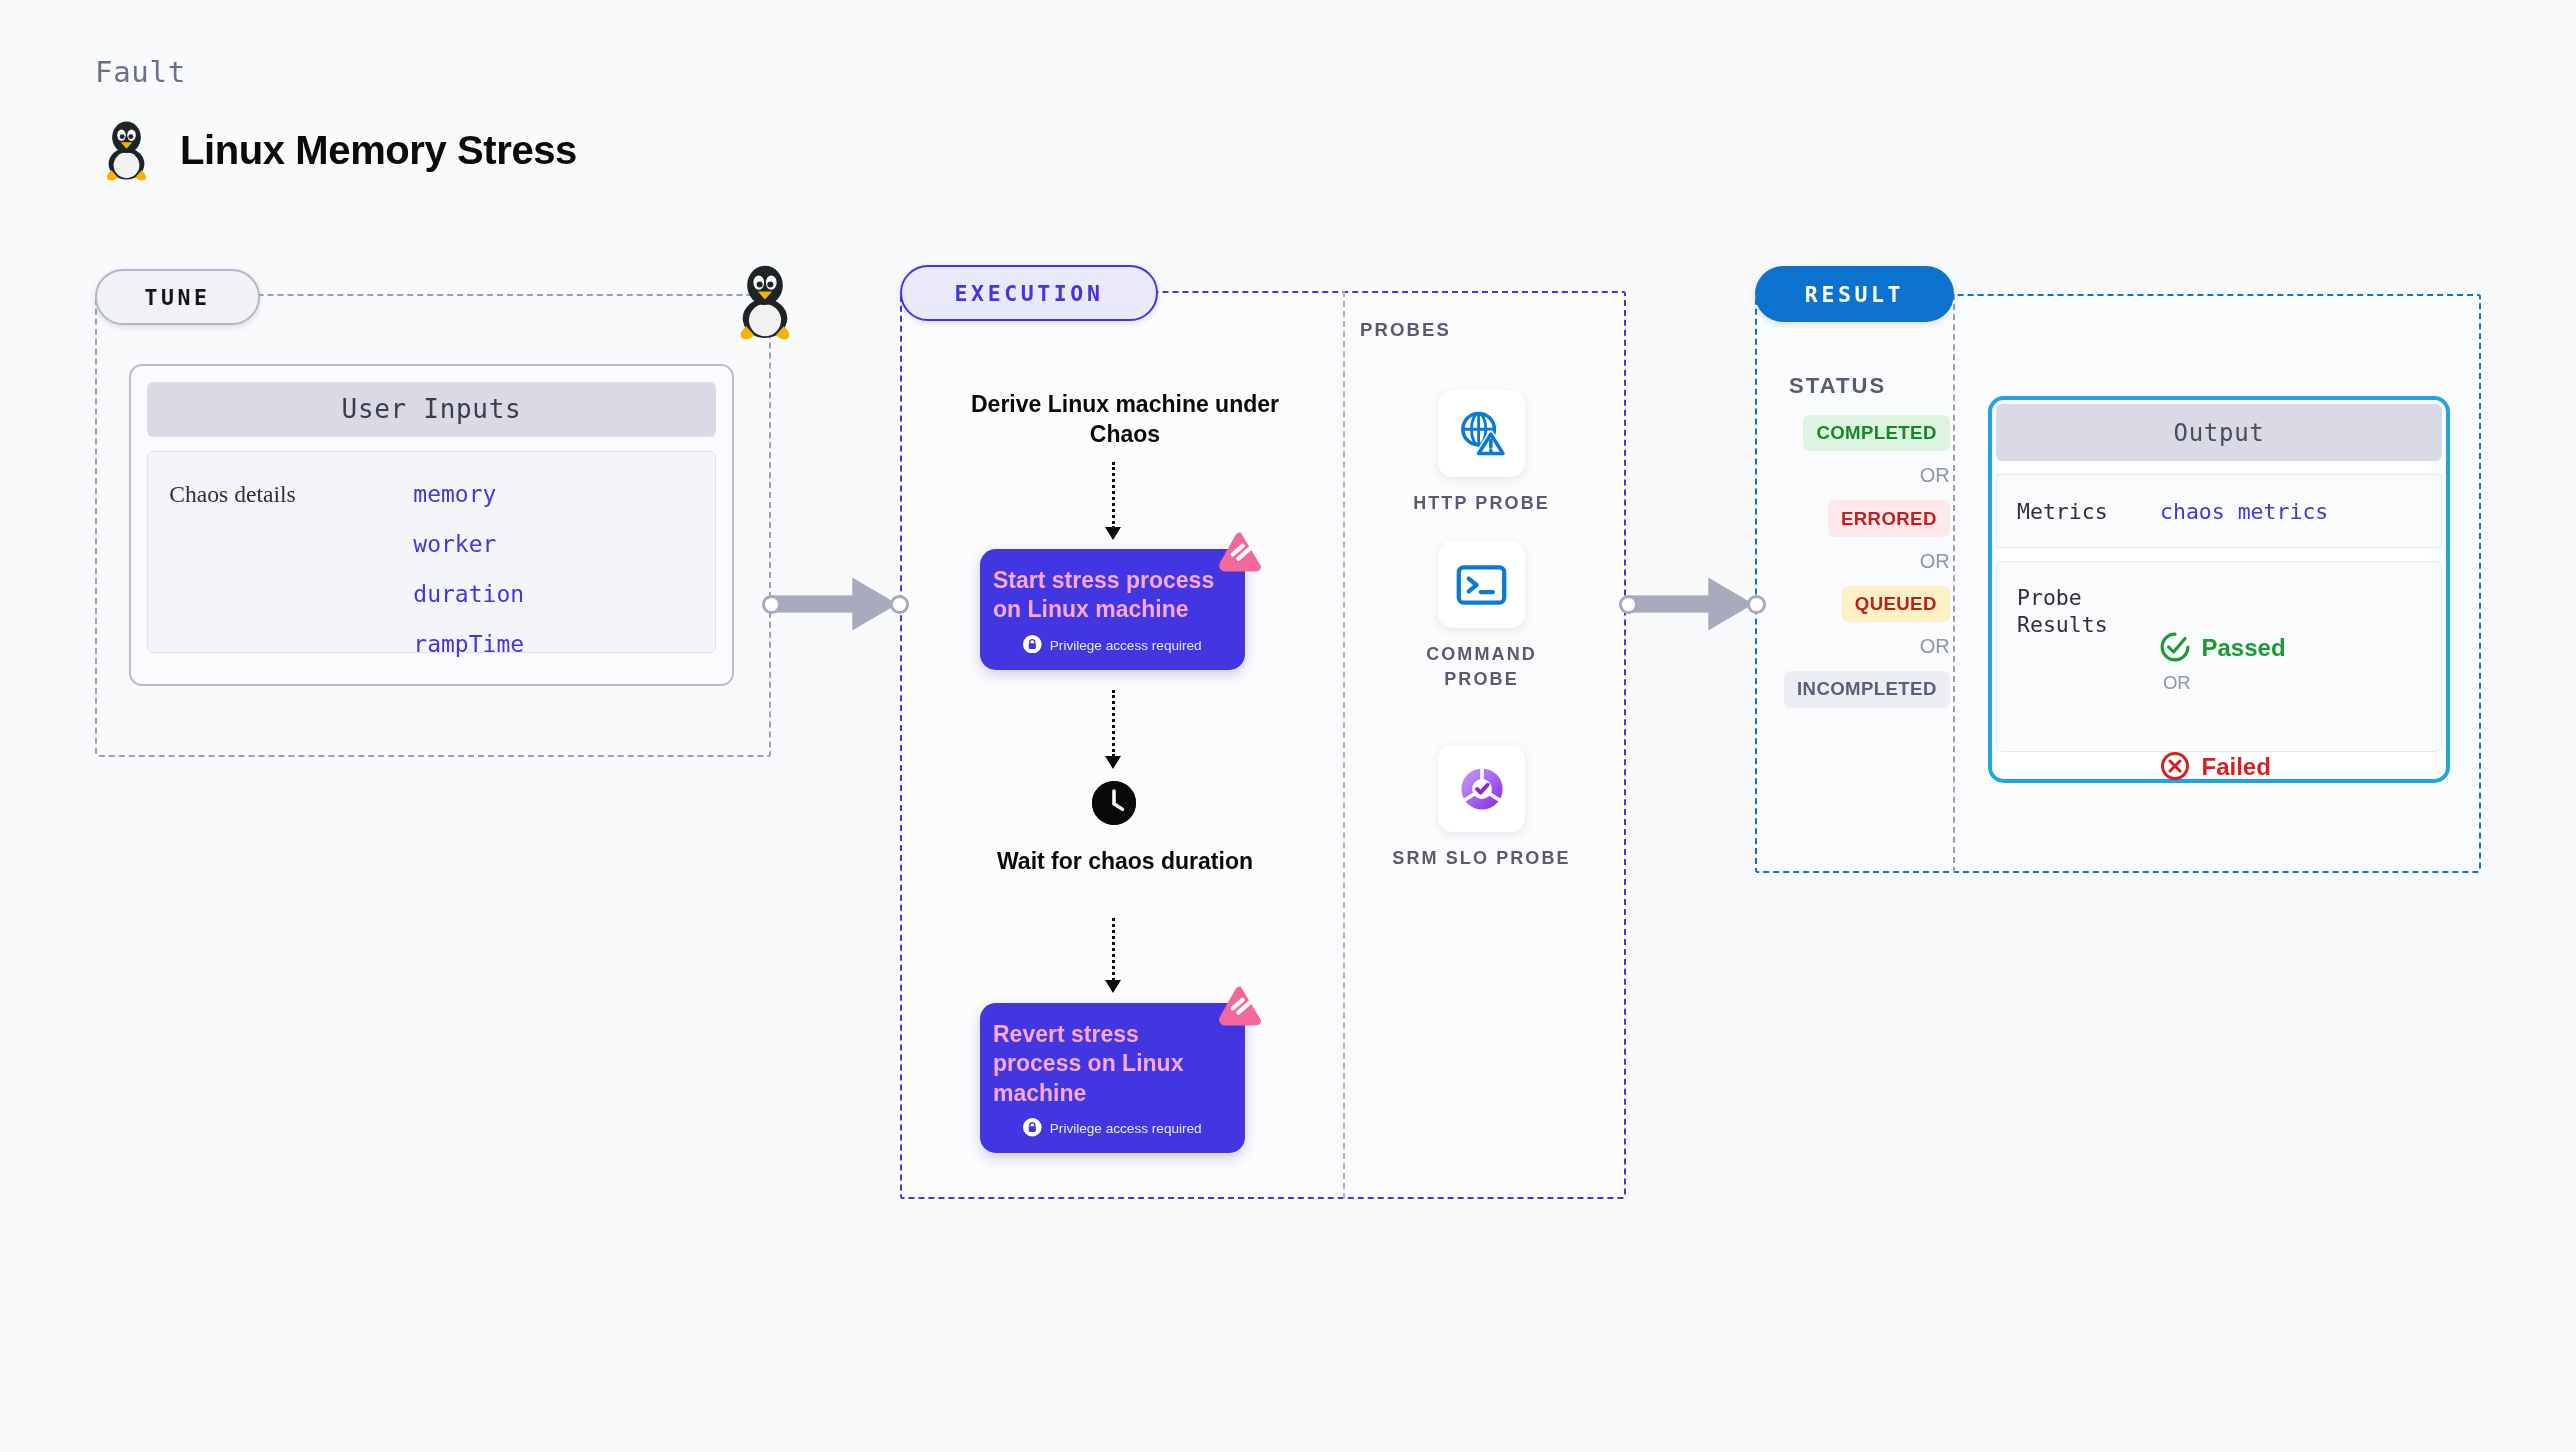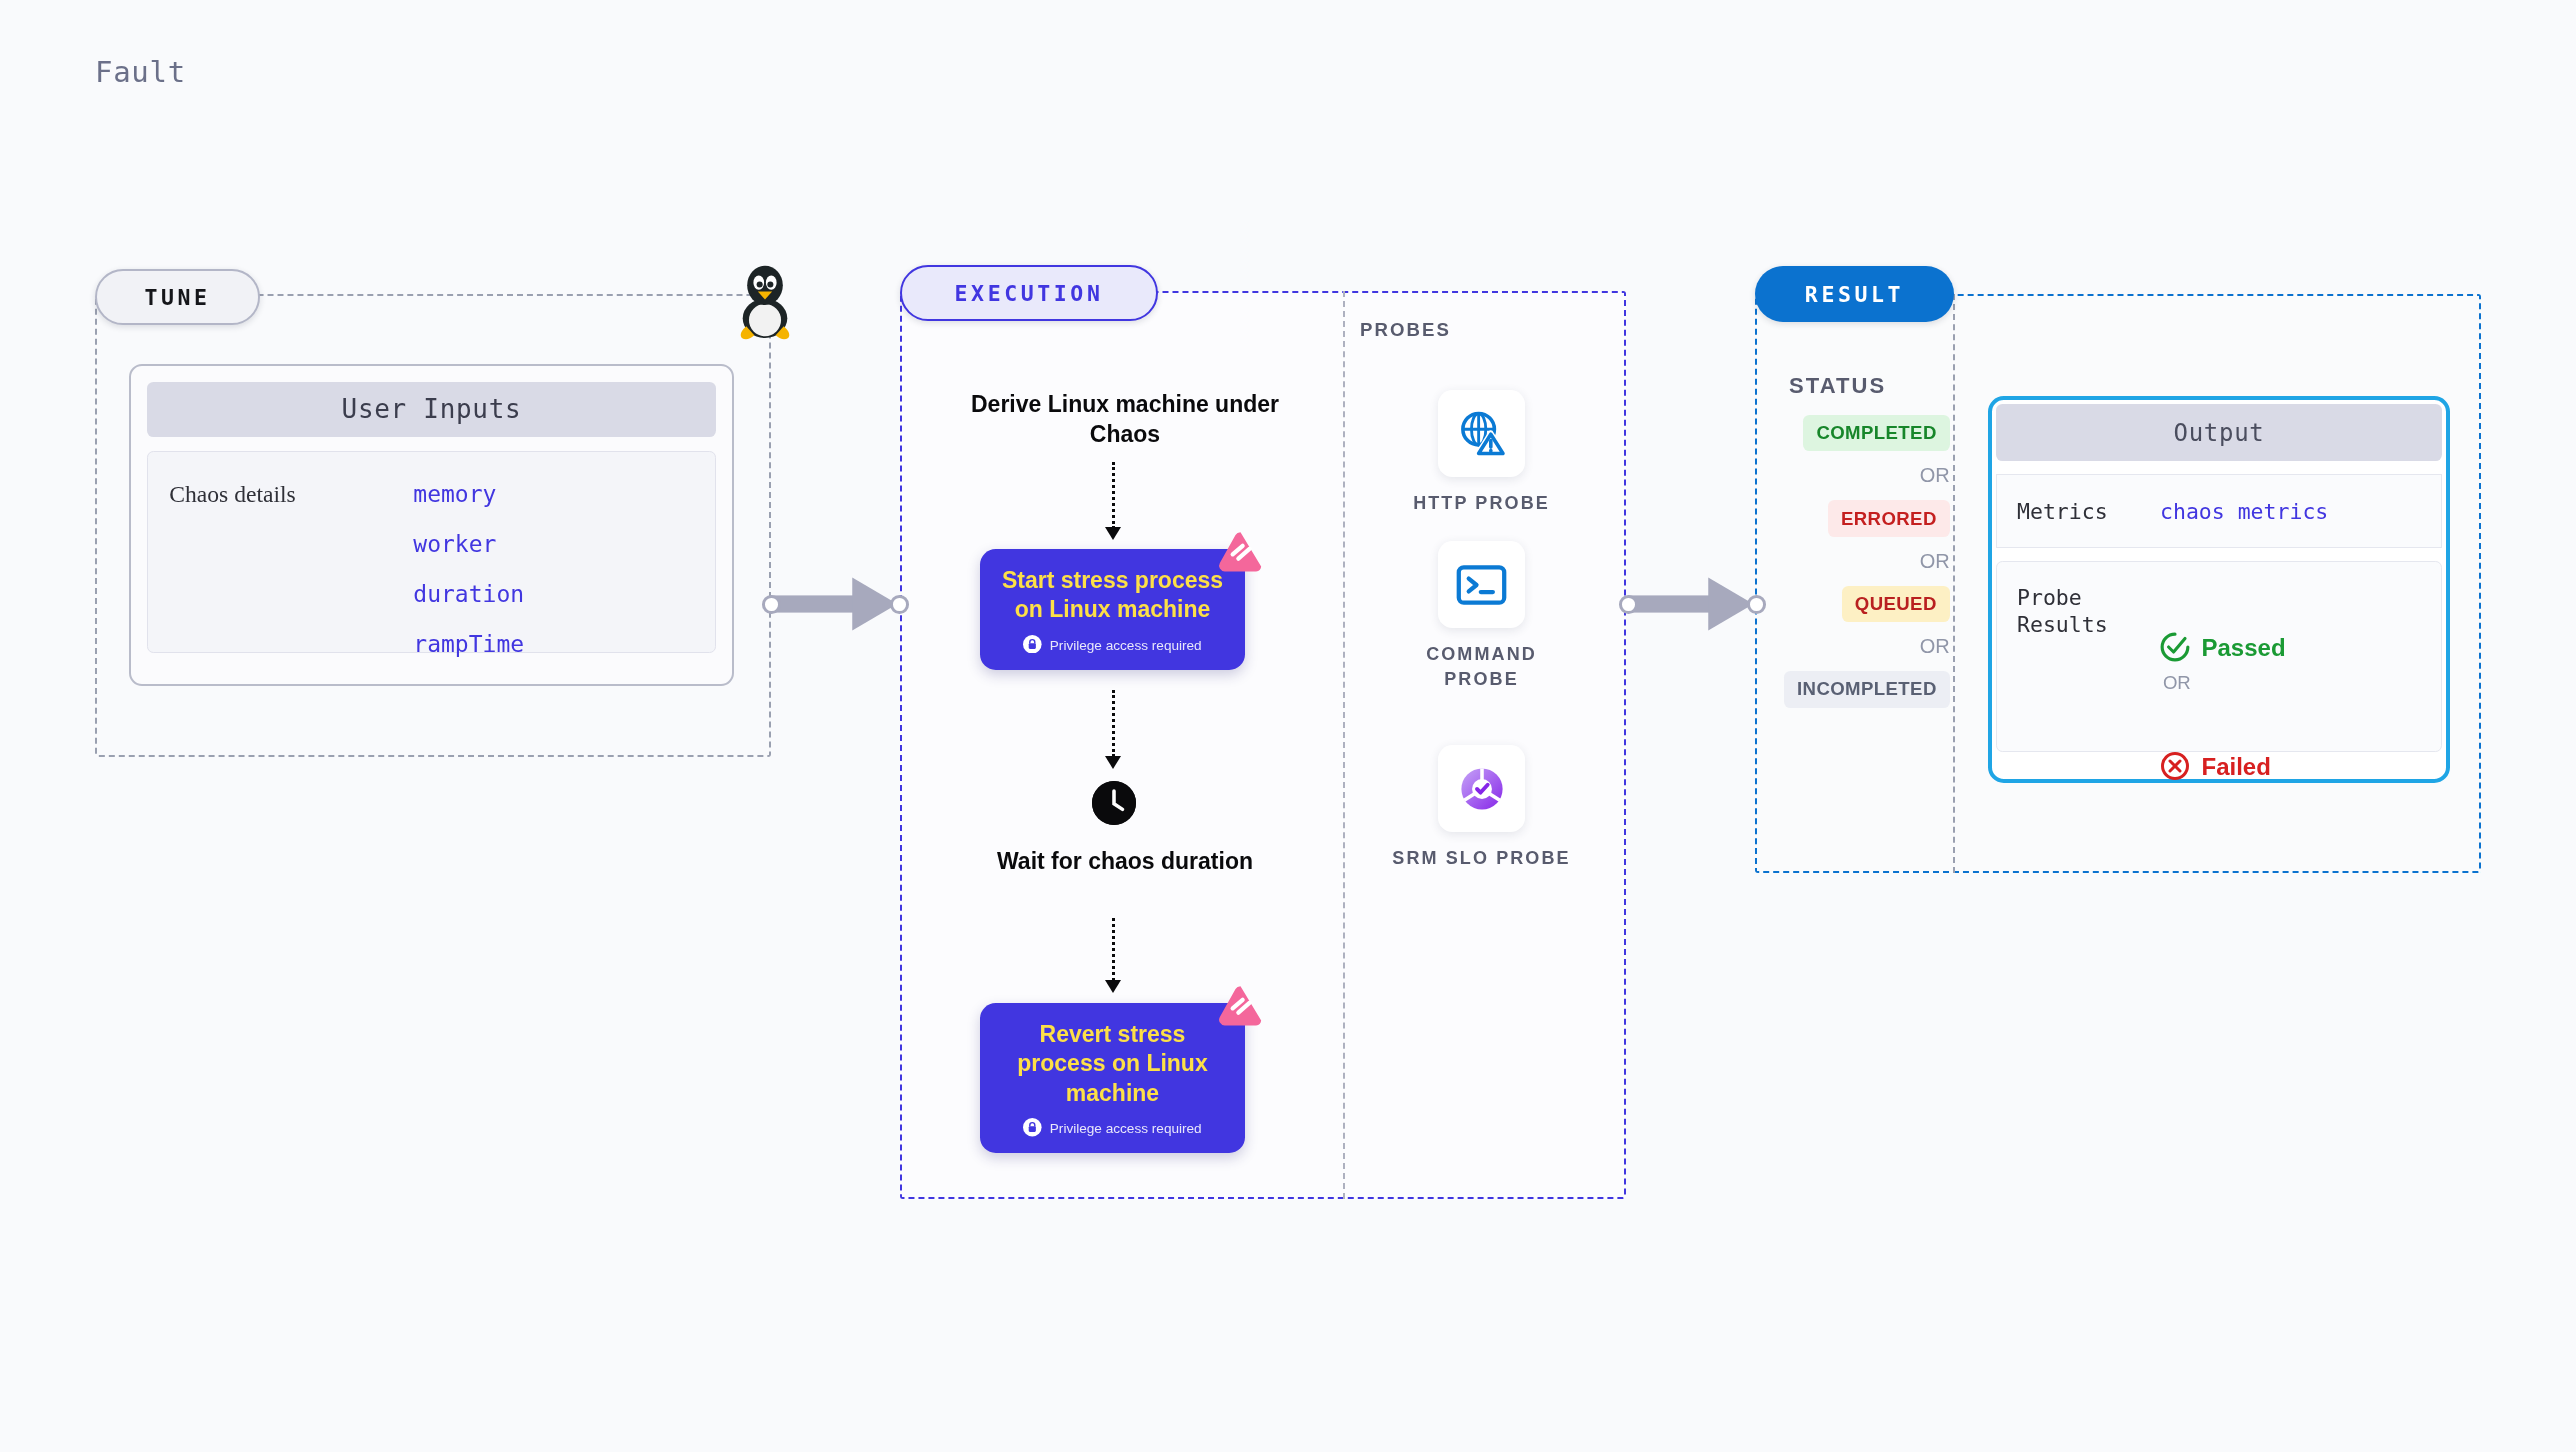--- a/index.html
+++ b/index.html
@@ -126,22 +126,22 @@
   }
   .exec-node {
     position: absolute; width: 265px;
     background: #4136e0; border-radius: 15.8px;
     box-shadow: 0 5px 13px rgba(40,35,120,.22);
     padding: 17px 13px 14.3px;
     display: flex; flex-direction: column; align-items: center;
     z-index: 20;
   }
   .exec-node-title {
-    color: #fde047; font-size: 23px; font-weight: bold;
-    text-align: center; line-height: 1.28;
+    color: #f9a8d4; font-size: 23px; font-weight: bold;
+    text-align: left; line-height: 1.28;
   }
   .priv-row {
     margin-top: 10px; display: flex; align-items: center; gap: 7.9px;
   }
   .priv-text { color: #e8e7fb; font-size: 13.6px; }
   .corner-badge {
     position: absolute; right: -19.3px; top: -18.6px;
     width: 47px; height: 43px; z-index: 22;
   }
   .clock-icon {
@@ -248,20 +248,37 @@
   .res-pass { font-size: 24px; font-weight: bold; color: #1a9a34; }
   .res-fail { font-size: 24px; font-weight: bold; color: #d72020; }
   .res-or { margin: 8.6px 0 8.6px 2.9px; font-size: 18.6px; color: #9096a8; }
 </style>
 </head>
 <body>
 
 <div class="stage">
 
   <div class="fault-label">Fault</div>
+  <div class="title-row">
+    <span>
+      <svg width="53" height="63" viewBox="0 0 74 88">
+        <ellipse cx="37" cy="64" rx="25" ry="22" fill="#1d2426"></ellipse>
+        <ellipse cx="37" cy="66" rx="18" ry="18" fill="#f2f2f2"></ellipse>
+        <ellipse cx="37" cy="27" rx="20" ry="22" fill="#1d2426"></ellipse>
+        <ellipse cx="30" cy="24" rx="6" ry="8" fill="#fff"></ellipse>
+        <ellipse cx="44" cy="24" rx="6" ry="8" fill="#fff"></ellipse>
+        <circle cx="31" cy="26" r="3.4" fill="#1d2426"></circle>
+        <circle cx="43" cy="26" r="3.4" fill="#1d2426"></circle>
+        <path d="M29 34 L45 34 L37 43 Z" fill="#f5b300"></path>
+        <path d="M16 73 q-9 8 -5 13 q6 4 14 -3 z" fill="#f5b300"></path>
+        <path d="M58 73 q9 8 5 13 q-6 4 -14 -3 z" fill="#f5b300"></path>
+      </svg>
+    </span>
+    <span class="title-text">Linux Memory Stress</span>
+  </div>
 
   <div class="pill tune-pill">TUNE</div>
   <div class="tune-panel"></div>
 
   <div class="tux-corner">
     <svg width="66" height="79" viewBox="0 0 74 88">
       <ellipse cx="37" cy="64" rx="25" ry="22" fill="#1d2426"></ellipse>
       <ellipse cx="37" cy="66" rx="18" ry="18" fill="#f2f2f2"></ellipse>
       <ellipse cx="37" cy="27" rx="20" ry="22" fill="#1d2426"></ellipse>
       <ellipse cx="30" cy="24" rx="6" ry="8" fill="#fff"></ellipse>

